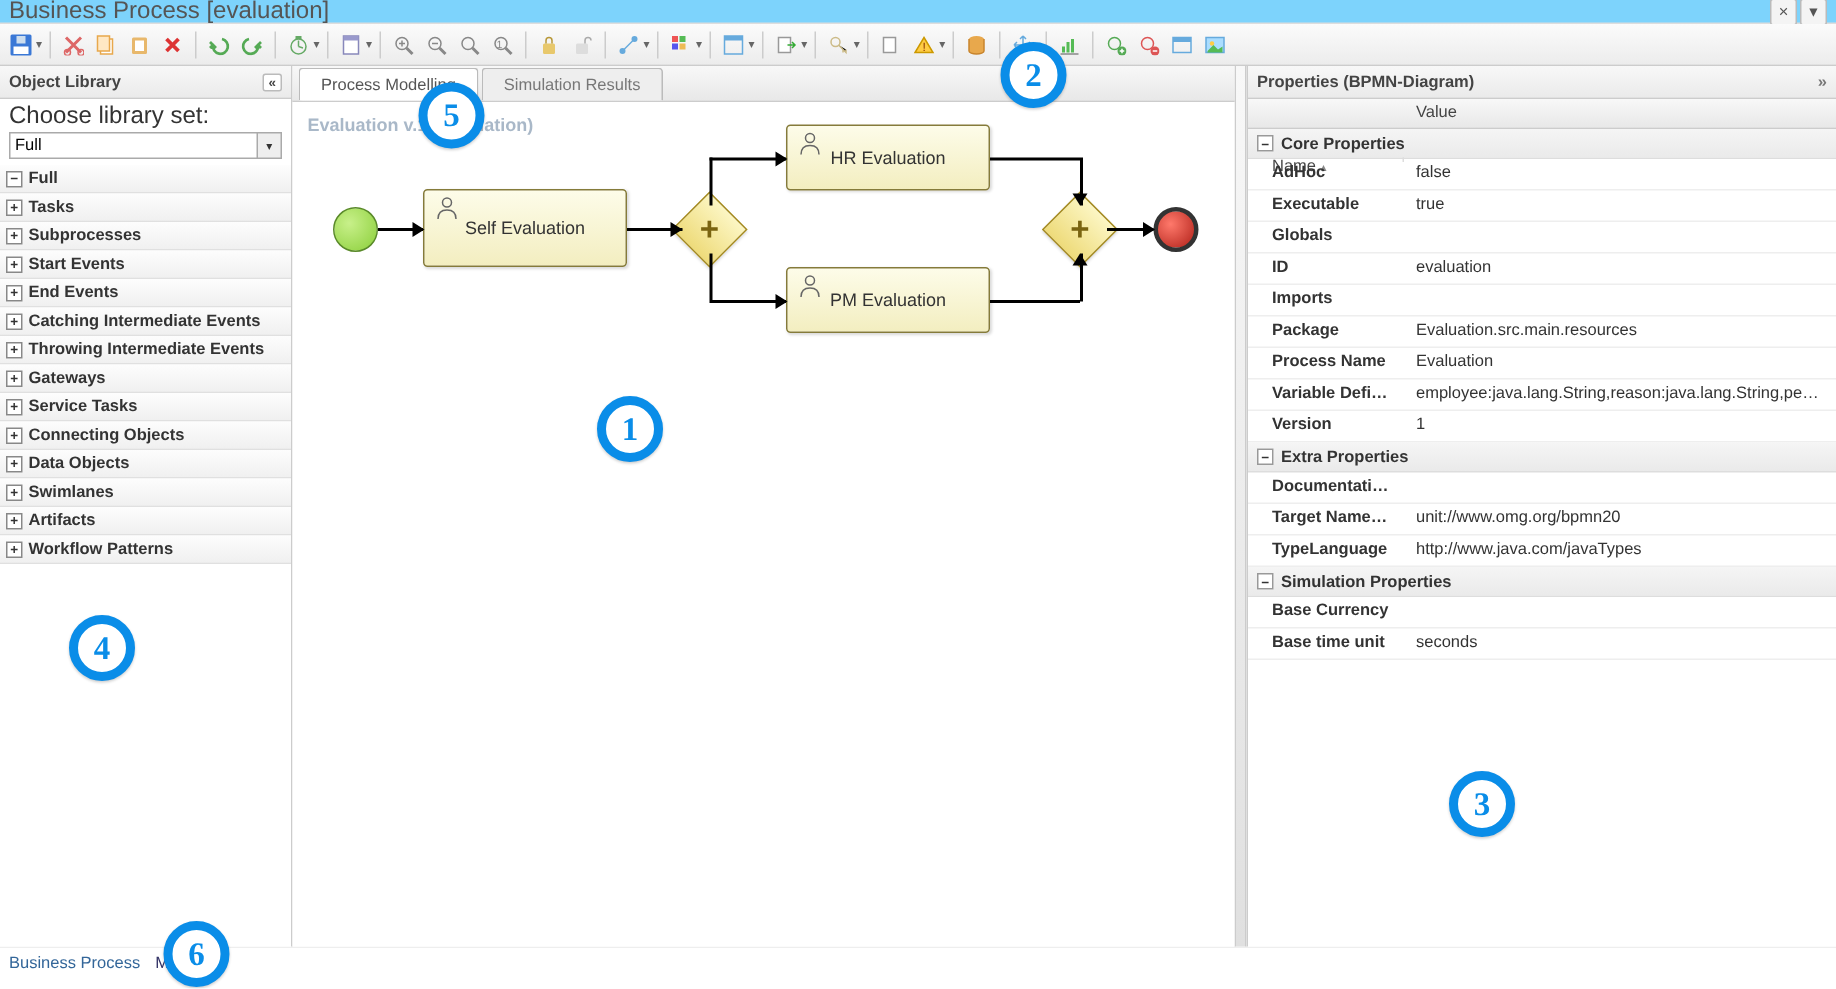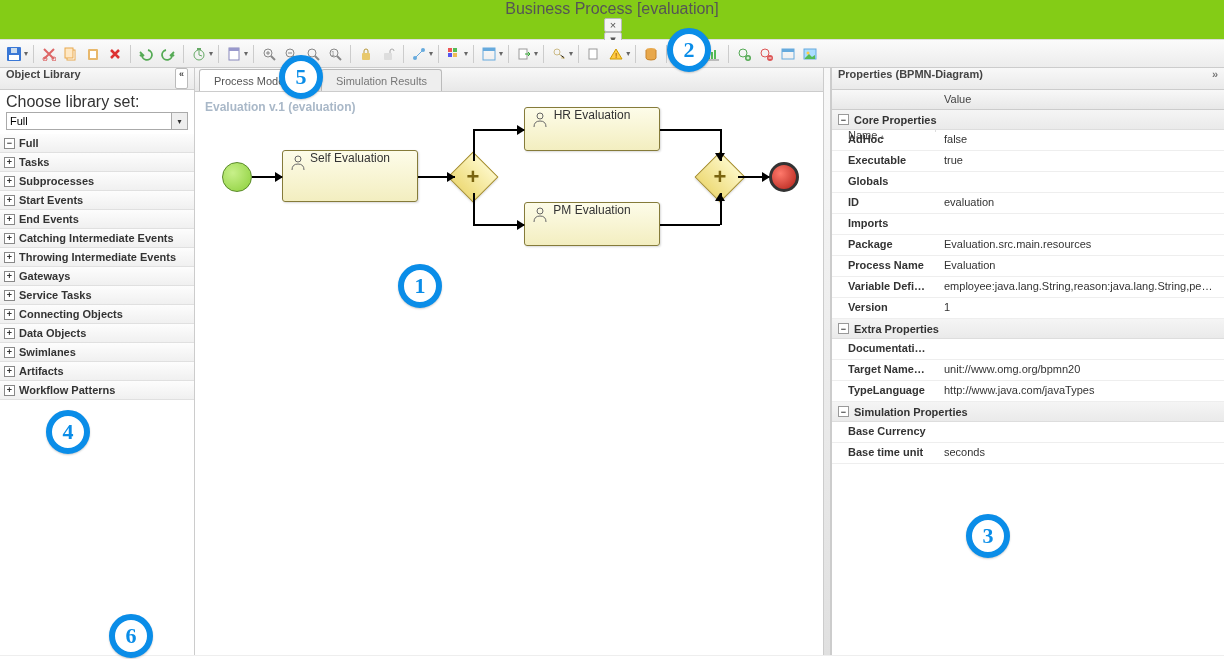--- a/index.html
+++ b/index.html
@@ -1,26 +1,26 @@
 <!DOCTYPE html>
 <html><head>
 <meta charset="utf-8">
 <style>
 * { box-sizing: border-box; margin: 0; padding: 0; }
 body { font-family: Arial, Helvetica, sans-serif; font-size: 12px; color: #333; background: #fff; width: 1224px; height: 659px; overflow: hidden; position: relative; }
-.window-title-bar { height: 40px; display: flex; align-items: center; padding: 0 6px; font-size: 16px; color: #555; background: #84cc16; border-bottom: 1px solid #ddd; flex-direction: column; }
+.window-title-bar { height: 16px; display: flex; align-items: center; padding: 0 6px; font-size: 16px; color: #555; background: #7dd3fc; border-bottom: 1px solid #ddd; }
 .window-title-bar .spacer { flex: 1; }
 .win-btn { border: 1px solid #bbb; background: #f4f4f4; width: 18px; height: 18px; display: flex; align-items: center; justify-content: center; font-size: 11px; margin-left: 2px; border-radius: 2px; cursor: pointer; }
 .toolbar { height: 28px; background: linear-gradient(#fbfbfb,#ececec); border-bottom: 1px solid #ccc; display: flex; align-items: center; padding: 0 4px; gap: 2px; position: relative; }
 .tb-btn { width: 20px; height: 20px; display: flex; align-items: center; justify-content: center; border: 1px solid transparent; border-radius: 2px; cursor: pointer; }
 .tb-sep { width: 1px; height: 18px; background: #ccc; margin: 0 3px; }
 .tb-drop { font-size: 8px; color: #666; margin-left: -2px; }
 .main-area { display: flex; height: calc(100% - 24px - 28px - 20px); }
 .left-panel { width: 195px; border-right: 1px solid #ccc; display: flex; flex-direction: column; background: #fff; }
-.panel-header { background: linear-gradient(#f8f8f8,#eaeaea); border-bottom: 1px solid #ccc; height: 22px; display: flex; padding: 0 6px; font-weight: bold; font-size: 11px; color: #444; }
+.panel-header { background: linear-gradient(#f8f8f8,#eaeaea); border-bottom: 1px solid #ccc; height: 22px; display: flex; align-items: center; padding: 0 6px; font-weight: bold; font-size: 11px; color: #444; }
 .panel-header .coll { margin-left: auto; border:1px solid #bbb; padding:0 3px; font-size:9px; background:#fff; border-radius:2px; cursor:pointer;}
 .lib-select-row { padding: 3px 6px 1px; font-size: 16px; color: #333; }
 .lib-input-row { padding: 0 6px 4px; display: flex; }
 .lib-input { flex: 1; border: 1px solid #aaa; font-size: 11px; height: 18px; padding: 0 3px; }
 .lib-dd { width: 16px; border: 1px solid #aaa; border-left: none; background: #eee; display:flex;align-items:center;justify-content:center;font-size:8px;cursor:pointer;}
 .tree-item { border-bottom: 1px solid #e0e0e0; background: linear-gradient(#fdfdfd,#f0f0f0); height: 19px; display: flex; align-items: center; padding: 0 4px; font-size: 11px; font-weight: bold; color: #333; cursor: pointer; }
 .tree-item.root { font-weight: bold; }
 .tree-exp { width: 11px; height: 11px; border: 1px solid #888; display: inline-flex; align-items: center; justify-content: center; font-size: 9px; line-height: 1; margin-right: 4px; background: #fff; }
 .center-panel { flex: 1; display: flex; flex-direction: column; position: relative; }
 .tabs-row { height: 24px; background: linear-gradient(#f8f8f8,#e8e8e8); border-bottom: 1px solid #ccc; display: flex; align-items: flex-end; padding-left: 4px; }
@@ -37,21 +37,21 @@
 .prop-section .pm { width:11px;height:11px;border:1px solid #999; display:inline-flex;align-items:center;justify-content:center;font-size:9px;margin-right:5px;background:#fff;}
 .prop-row { display: flex; height: 21px; border-bottom: 1px solid #eee; font-size: 11px; }
 .prop-row .c1 { width: 96px; padding: 3px 8px; font-weight: bold; color: #333; overflow:hidden; text-overflow:ellipsis; white-space:nowrap;}
 .prop-row .c2 { flex:1; padding: 3px 8px; color: #333; overflow:hidden; text-overflow:ellipsis; white-space:nowrap;}
 .bottom-tabs { height: 20px; display: flex; align-items: center; padding-left: 6px; font-size: 11px; background:#fff; border-top:1px solid #eee;}
 .bottom-tab { margin-right: 10px; color: #336; cursor: pointer; }
 .bottom-tab.active { color: #369; }
 
 .badge { position: absolute; width: 44px; height: 44px; border-radius: 50%; border: 6px solid #0a8de8; background: #fff; display: flex; align-items: center; justify-content: center; font-size: 22px; font-weight: bold; color: #0a8de8; font-family: Georgia, serif; z-index: 50; box-shadow: 0 1px 2px rgba(0,0,0,0.2); }
 
-.bpmn-task { position:absolute; border:1px solid #857b3a; background: linear-gradient(#fdfce9,#f3eec0); border-radius:3px; display:flex; align-items:flex-start; justify-content:center; font-size:12px; color:#333; box-shadow: 1px 1px 2px rgba(0,0,0,0.15);}
+.bpmn-task { position:absolute; border:1px solid #857b3a; background: linear-gradient(#fdfce9,#f3eec0); border-radius:3px; display:flex; align-items:center; justify-content:center; font-size:12px; color:#333; box-shadow: 1px 1px 2px rgba(0,0,0,0.15);}
 .bpmn-task .user-ic { position:absolute; top:3px; left:6px; }
 .bpmn-start { position:absolute; width:30px; height:30px; border-radius:50%; border:1px solid #5a8a2a; background: radial-gradient(circle at 35% 35%, #c8f08a, #8bcf3a); }
 .bpmn-end { position:absolute; width:30px; height:30px; border-radius:50%; border:3px solid #333; background: radial-gradient(circle at 35% 35%, #ff796b, #b02018); }
 .bpmn-gw { position:absolute; width:36px; height:36px; }
 .bpmn-gw-inner { width:36px; height:36px; transform: rotate(45deg); border:1px solid #a48a1f; background: linear-gradient(#fcf6c4,#eedb7a); box-shadow:1px 1px 2px rgba(0,0,0,0.15);}
 .bpmn-gw-plus { position:absolute; top:50%; left:50%; transform:translate(-50%,-50%); font-size:22px; font-weight:bold; color:#7a6410; }
 .flow-line { position:absolute; background:#000; }
 .arrow-right { position:absolute; width:0;height:0; border-top:5px solid transparent; border-bottom:5px solid transparent; border-left:8px solid #000; }
 svg.user-ic { width:18px; height:18px; }
 .sort-arrow{font-size:8px; margin-left:3px; color:#888;}

